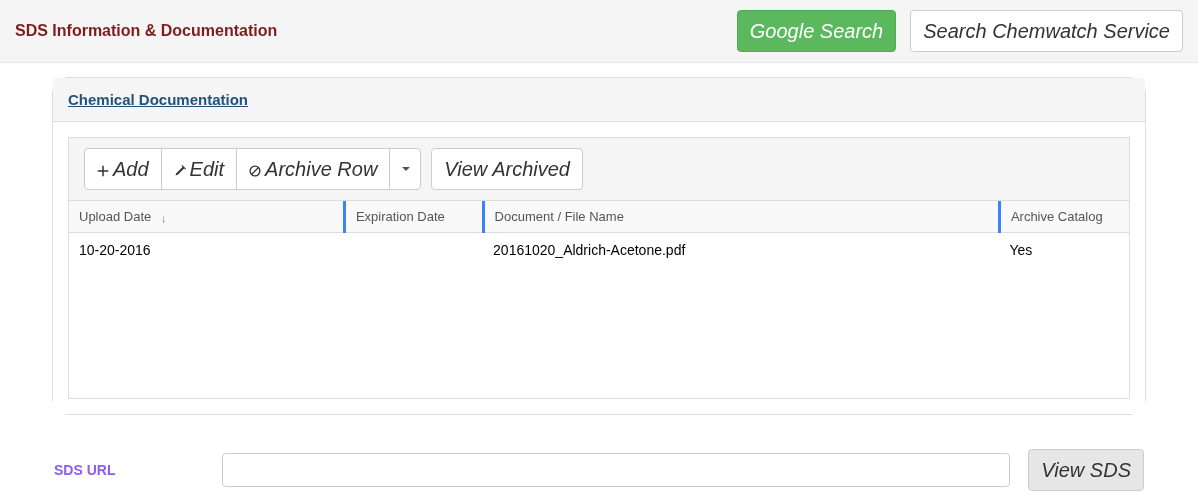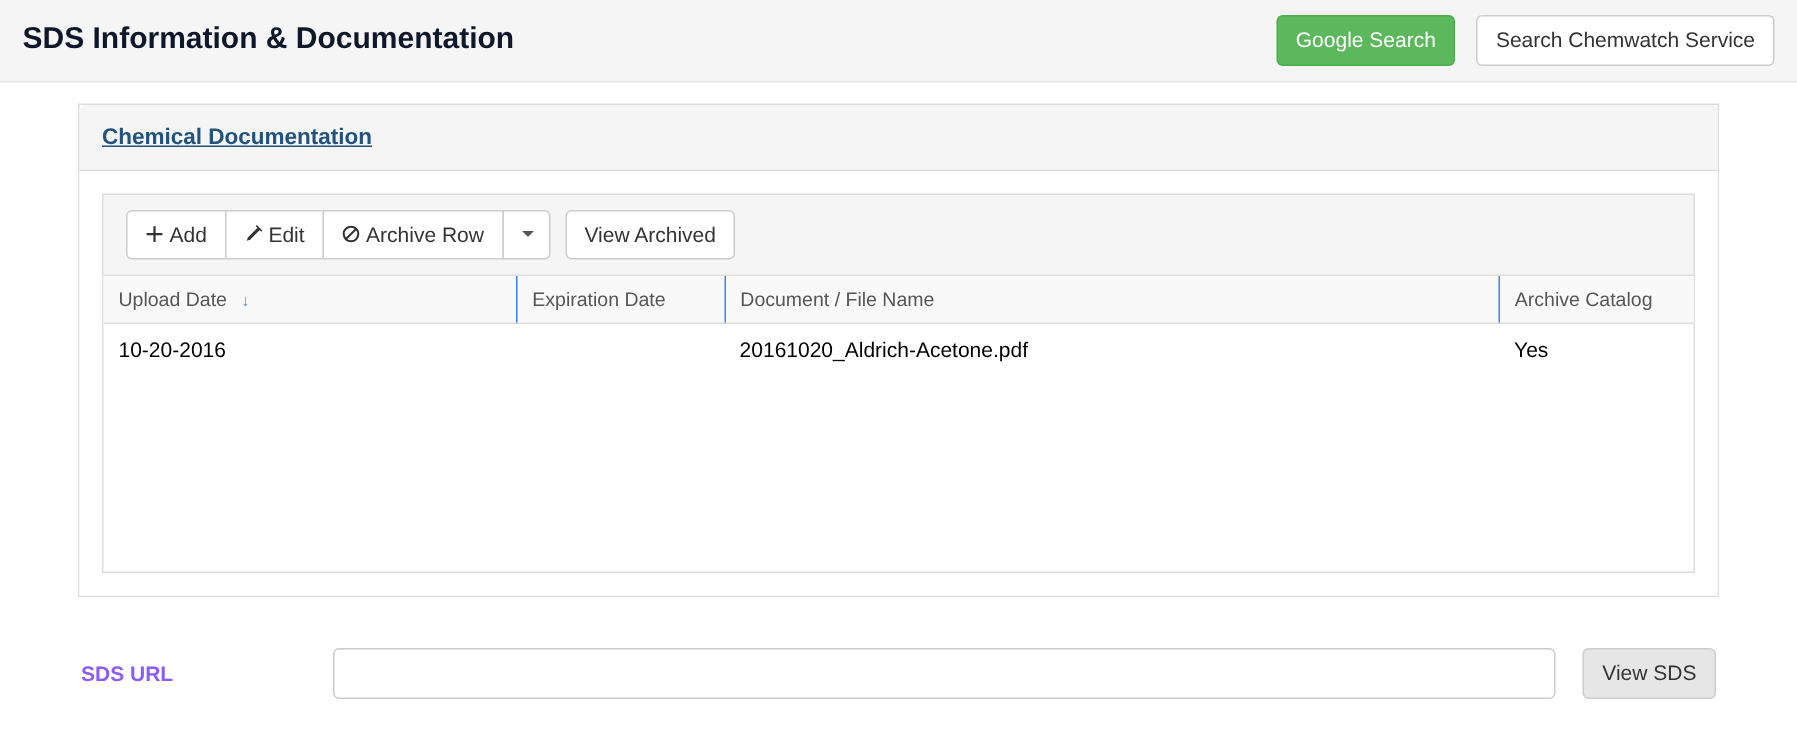--- a/index.html
+++ b/index.html
@@ -11,52 +11,53 @@
     }
     .panel-header {
       background: #f5f5f5;
       border-bottom: 1px solid #e5e5e5;
       padding: 10px 15px;
       display: flex;
       align-items: center;
       justify-content: space-between;
     }
     .panel-title {
-      font-size: 20px;
+      font-size: 16px;
       font-weight: 700;
-      color: #0f172a;
+      color: #7f1d1d;
     }
     .header-actions { display: flex; gap: 14px; align-items: center; }
     .btn {
       display: inline-flex;
       align-items: center;
       padding: 6px 12px;
-      font-size: 14px;
+      font-size: 20px;
       line-height: 1.4;
       border: 1px solid #ccc;
       border-radius: 4px;
       background: #fff;
       color: #333;
       cursor: pointer;
       white-space: nowrap;
+      font-style: italic;
     }
     .btn-success {
       background: #5cb85c;
       border-color: #4cae4c;
       color: #fff;
     }
     .btn-default-solid {
       background: #e6e6e6;
       border: 1px solid #ccc;
       color: #333;
     }
     .content-wrap { padding: 14px 52px 20px 52px; }
     .section-panel {
       border: 1px solid #ddd;
-      border-radius: 0;
+      border-radius: 16px;
     }
     .section-panel-heading {
       background: #f5f5f5;
       border-bottom: 1px solid #ddd;
       padding: 13px 15px;
       border-top-left-radius: 4px;
       border-top-right-radius: 4px;
     }
     .section-link {
       color: #23527c;
@@ -94,21 +95,21 @@
     .icon-sm { width: 12px; height: 12px; display: inline-block; vertical-align: -1px; margin-right: 4px; }
     .table-wrap { border: 1px solid #ddd; }
     table.grid { width: 100%; border-collapse: collapse; table-layout: fixed; }
     table.grid th {
       text-align: left;
       font-weight: 400;
       color: #555;
       background: #f9f9f9;
       padding: 8px 10px;
       border-bottom: 1px solid #ddd;
-      border-right: 1px solid #3b82f6;
+      border-right: 3px solid #3b82f6;
       font-size: 13px;
     }
     table.grid th:last-child { border-right: none; }
     table.grid td {
       padding: 9px 10px;
       color: #000000;
       font-size: 14px;
       vertical-align: top;
     }
     .sort-icon {

